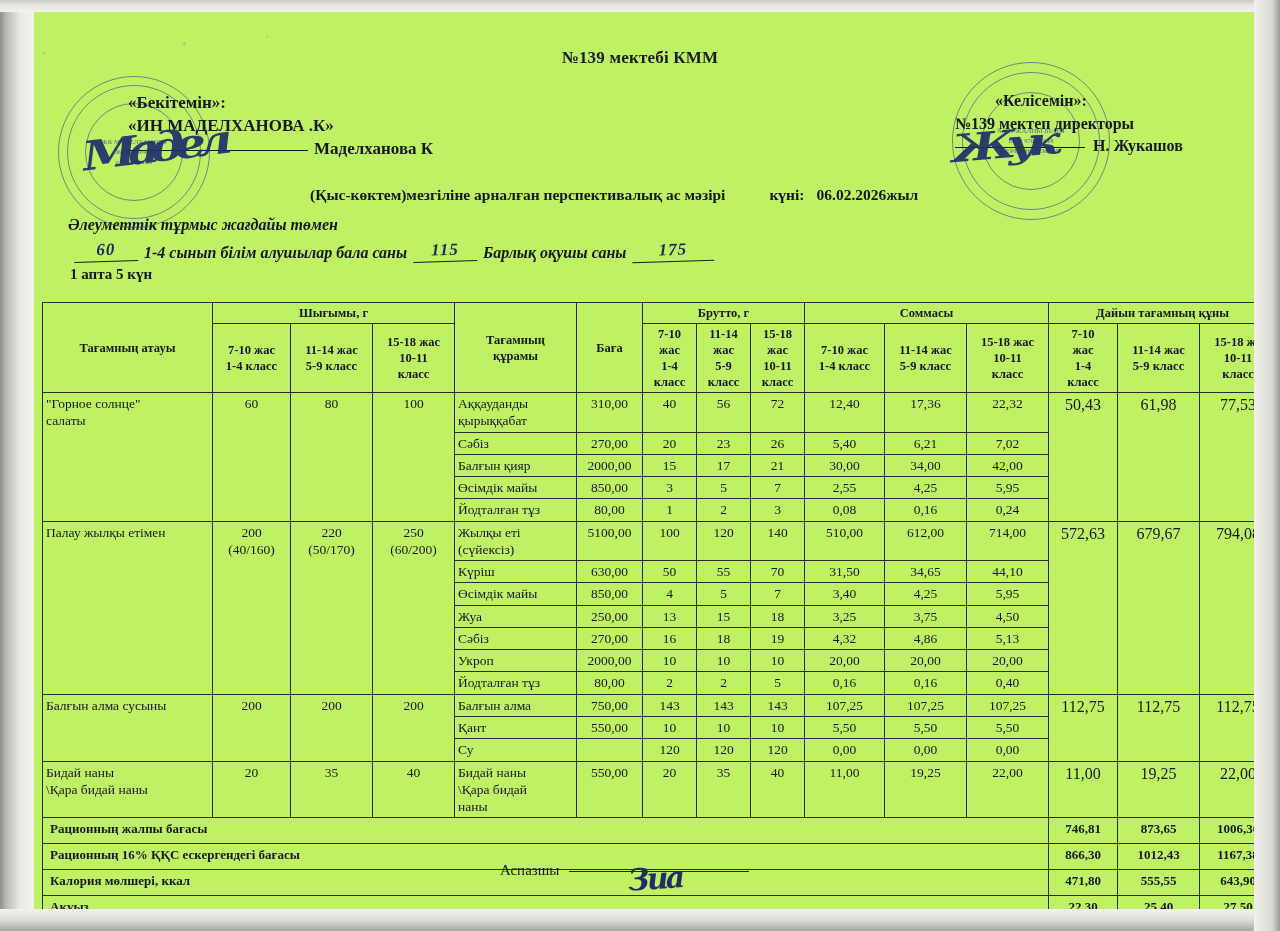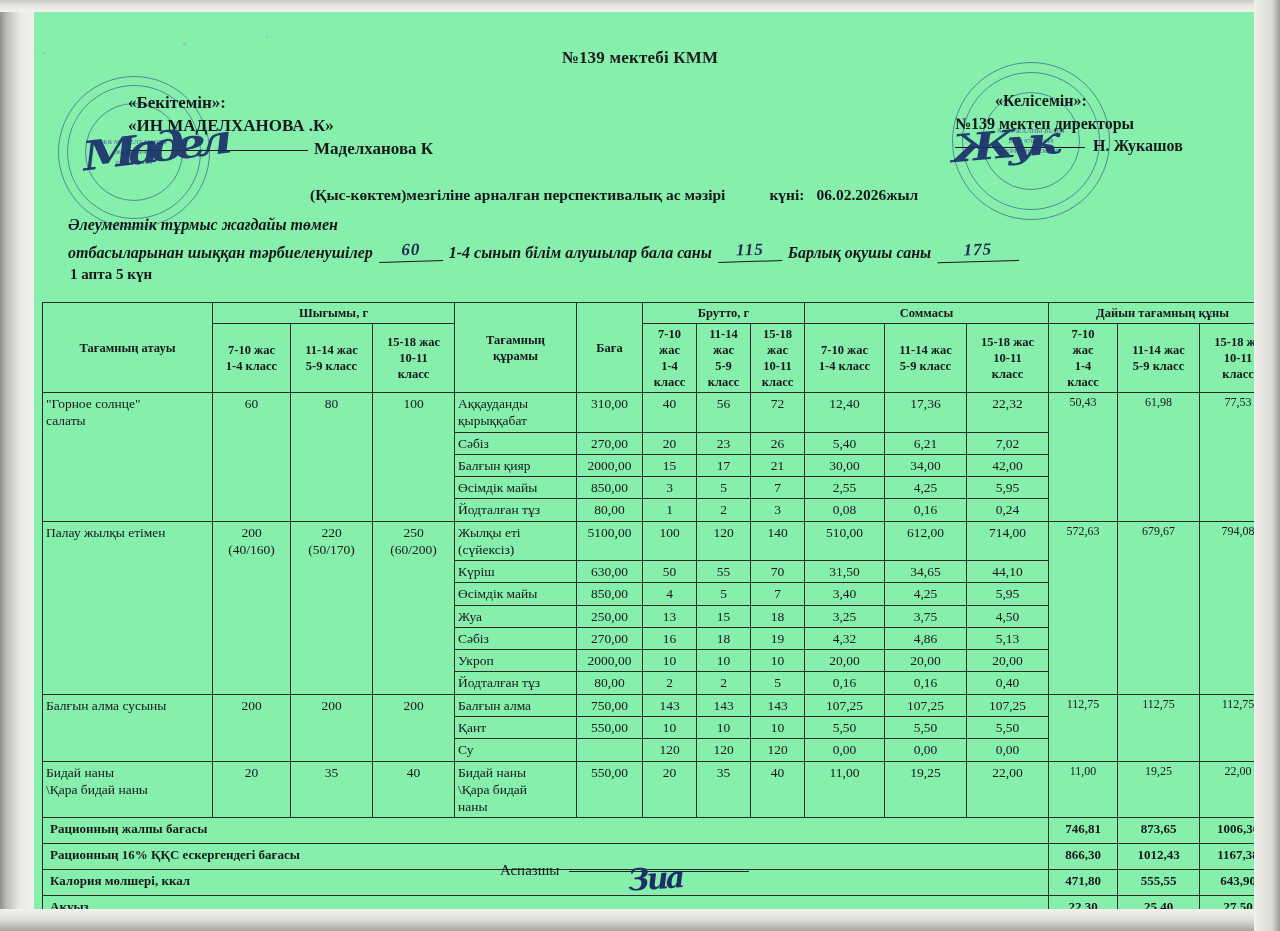--- a/index.html
+++ b/index.html
@@ -7,21 +7,21 @@
     margin: 0; padding: 0;
     background: #7d7d7d;
   }
   body {
     font-family: "Liberation Serif", "DejaVu Serif", serif;
   }
   .page {
     position: relative;
     width: 1280px;
     height: 931px;
-    background: #86efac;
+    background: #bef264;
     overflow: hidden;
   }
   
   .page::before {
     content:"";
     position:absolute; left:0; top:0; width:34px; height:931px;
     background: linear-gradient(to right, #8e8e8e 0px, #b9b8b4 6px, #eceae4 20px, #f2f1ec 34px);
     pointer-events:none;
   }
   .page::after {
@@ -198,21 +198,21 @@
   table.menu th {
     text-align: center;
     font-weight: bold;
     vertical-align: middle;
     font-size: 12.5px;
   }
   td.num { text-align: center; font-size: 13.5px; }
   td.nm  { text-align: left;  font-size: 13.5px; padding-left: 5px; }
   td.dish{ text-align: left;  font-size: 13.5px; padding-left: 7px; padding-top:4px; }
   td.out { text-align: center; font-size: 13.5px; padding-top:4px; }
-  td.cost{ text-align: center; font-size: 12px; padding-top:4px; }
+  td.cost{ text-align: center; font-size: 16px; padding-top:4px; }
   tr.sum td {
     font-weight: bold;
     font-size: 13px;
     padding-top: 3px; padding-bottom: 3px;
     height: 19px;
   }
   tr.sum td.sumlab { text-align: left; padding-left: 7px; }
   tr.sum td.sumval { text-align: center; }
 
   .bottom-sign {
@@ -275,21 +275,20 @@
     </div>
   </div>
   <div class="ink ink-sig-r">Жук</div>
 
   <div class="season-line">
     <span>(Қыс-көктем)мезгіліне арналған  перспективалық  ас мәзірі</span><span class="date-lab">күні:</span><span class="date-val">06.02.2026жыл</span>
   </div>
 
   <div class="social1">Әлеуметтік  тұрмыс  жағдайы  төмен</div>
   <div class="social2">
-    <span class="seg">отбасыларынан  шыққан тәрбиеленушілер</span>
     <span class="blank">60</span>
     <span class="seg">1-4 сынып білім алушылар бала саны</span>
     <span class="blank">115</span>
     <span class="seg">Барлық оқушы саны</span>
     <span class="blank wide">175</span>
   </div>
   <div class="week-line">1 апта 5 күн</div>
 
   <div class="tbl-wrap">
     <table class="menu">

